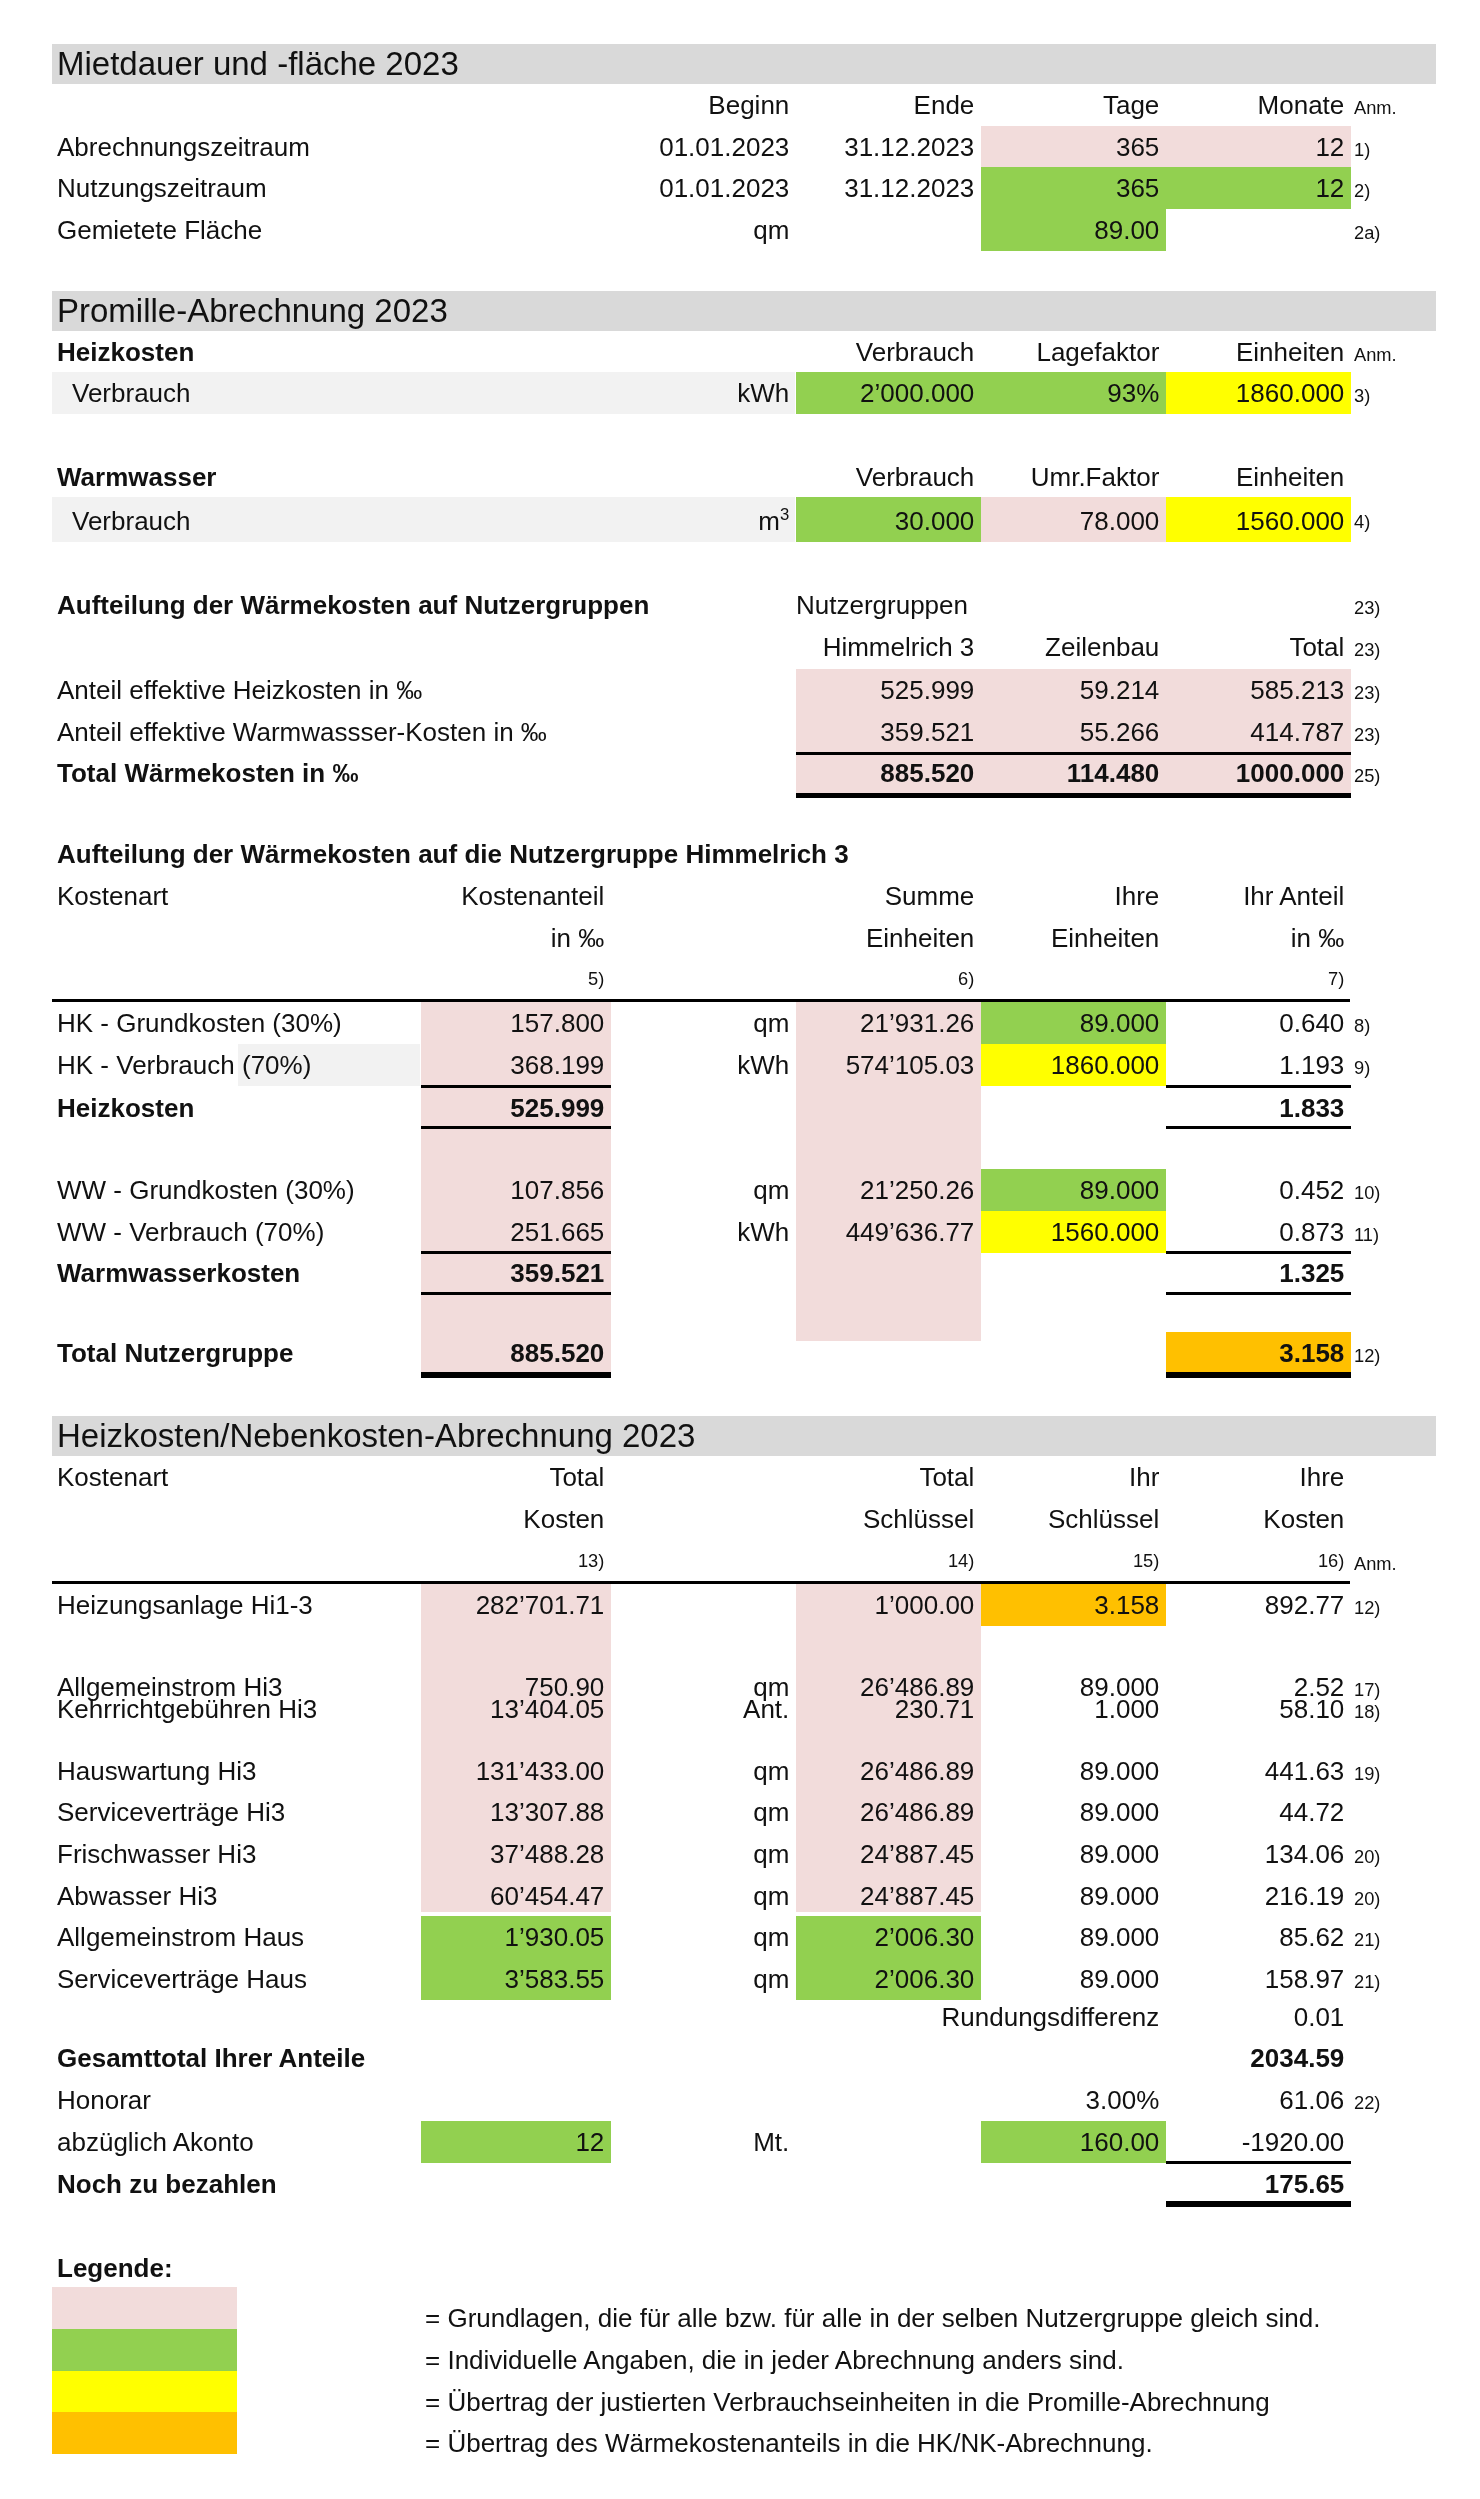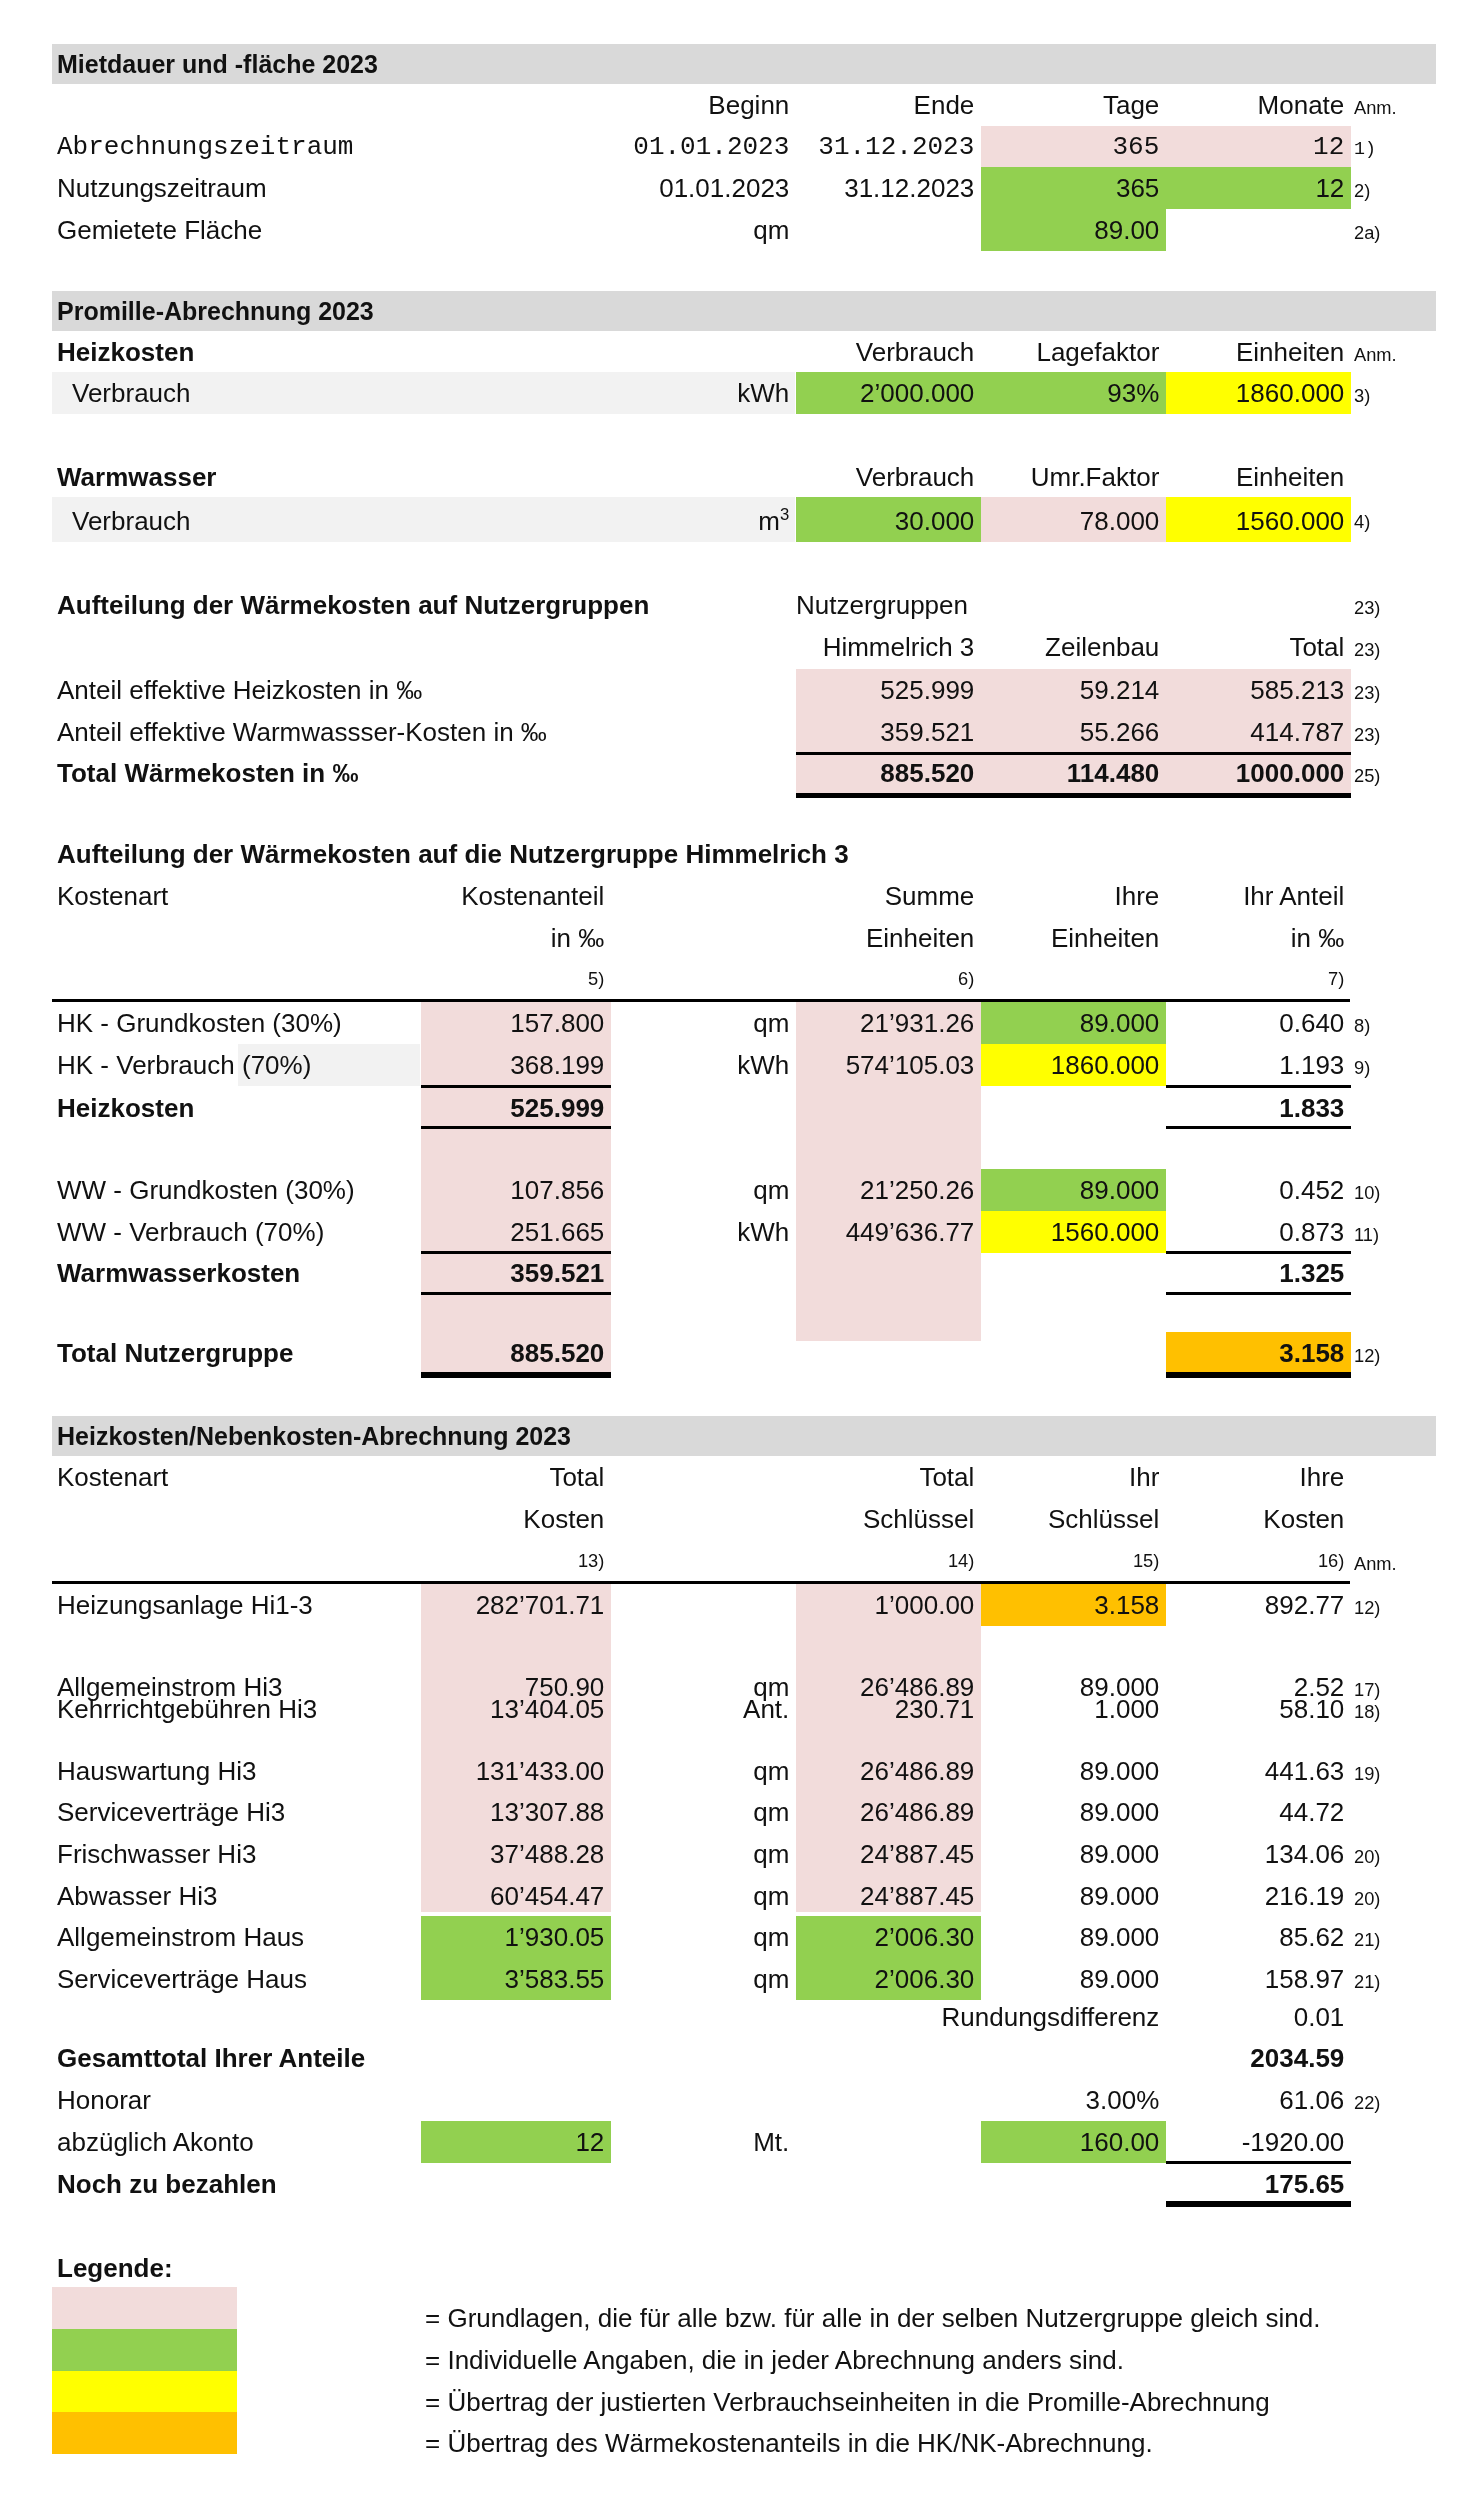--- a/index.html
+++ b/index.html
@@ -15,21 +15,21 @@
   .cE { left:981px; width:185px; }
   .cF { left:1166px; width:185px; }
   .anm { left:1354px; font-size:18.3px; line-height:47px; }
   .b { font-weight:bold; }
   .pink { background:#f2dcdb; }
   .green { background:#92d050; }
   .yellow { background:#ffff00; }
   .orange { background:#ffc000; }
   .lgrey { background:#f2f2f2; }
   .band { position:absolute; left:52px; width:1384px; height:40px; background:#d9d9d9; }
-  .band span { position:absolute; left:5px; top:0; line-height:40px; font-size:25px; font-weight:bold; }
+  .band span { position:absolute; left:5px; top:0; line-height:40px; font-size:33px; font-weight:normal; }
   .line { position:absolute; height:3.3px; background:#000; }
   .thick { height:6.7px; }
   .fill { position:absolute; }
   .sup { font-size:16.7px; vertical-align:super; line-height:0; }
   .note { font-size:18.3px; }
   .legtxt { position:absolute; left:425px; font-size:26px; line-height:42px; height:42px; white-space:nowrap; }
 </style>
 </head>
 <body>
 
@@ -38,21 +38,21 @@
 </div>
 
 <div class="row" style="top:84px;">
   <div class="cell r cB" style="left:611px;width:185px;">Beginn</div>
   <div class="cell r cD">Ende</div>
   <div class="cell r cE">Tage</div>
   <div class="cell r cF">Monate</div>
   <div class="cell anm">Anm.</div>
 </div>
 
-<div class="row" style="top:126px;font-family:Liberation Mono, monospace;">
+<div class="row" style="top:126px;">
   <div class="cell lbl">Abrechnungszeitraum</div>
   <div class="cell r cC">01.01.2023</div>
   <div class="cell r cD">31.12.2023</div>
   <div class="cell r cE pink">365</div>
   <div class="cell r cF pink">12</div>
   <div class="cell anm">1)</div>
 </div>
 
 <div class="row" style="top:167px;">
   <div class="cell lbl">Nutzungszeitraum</div>

